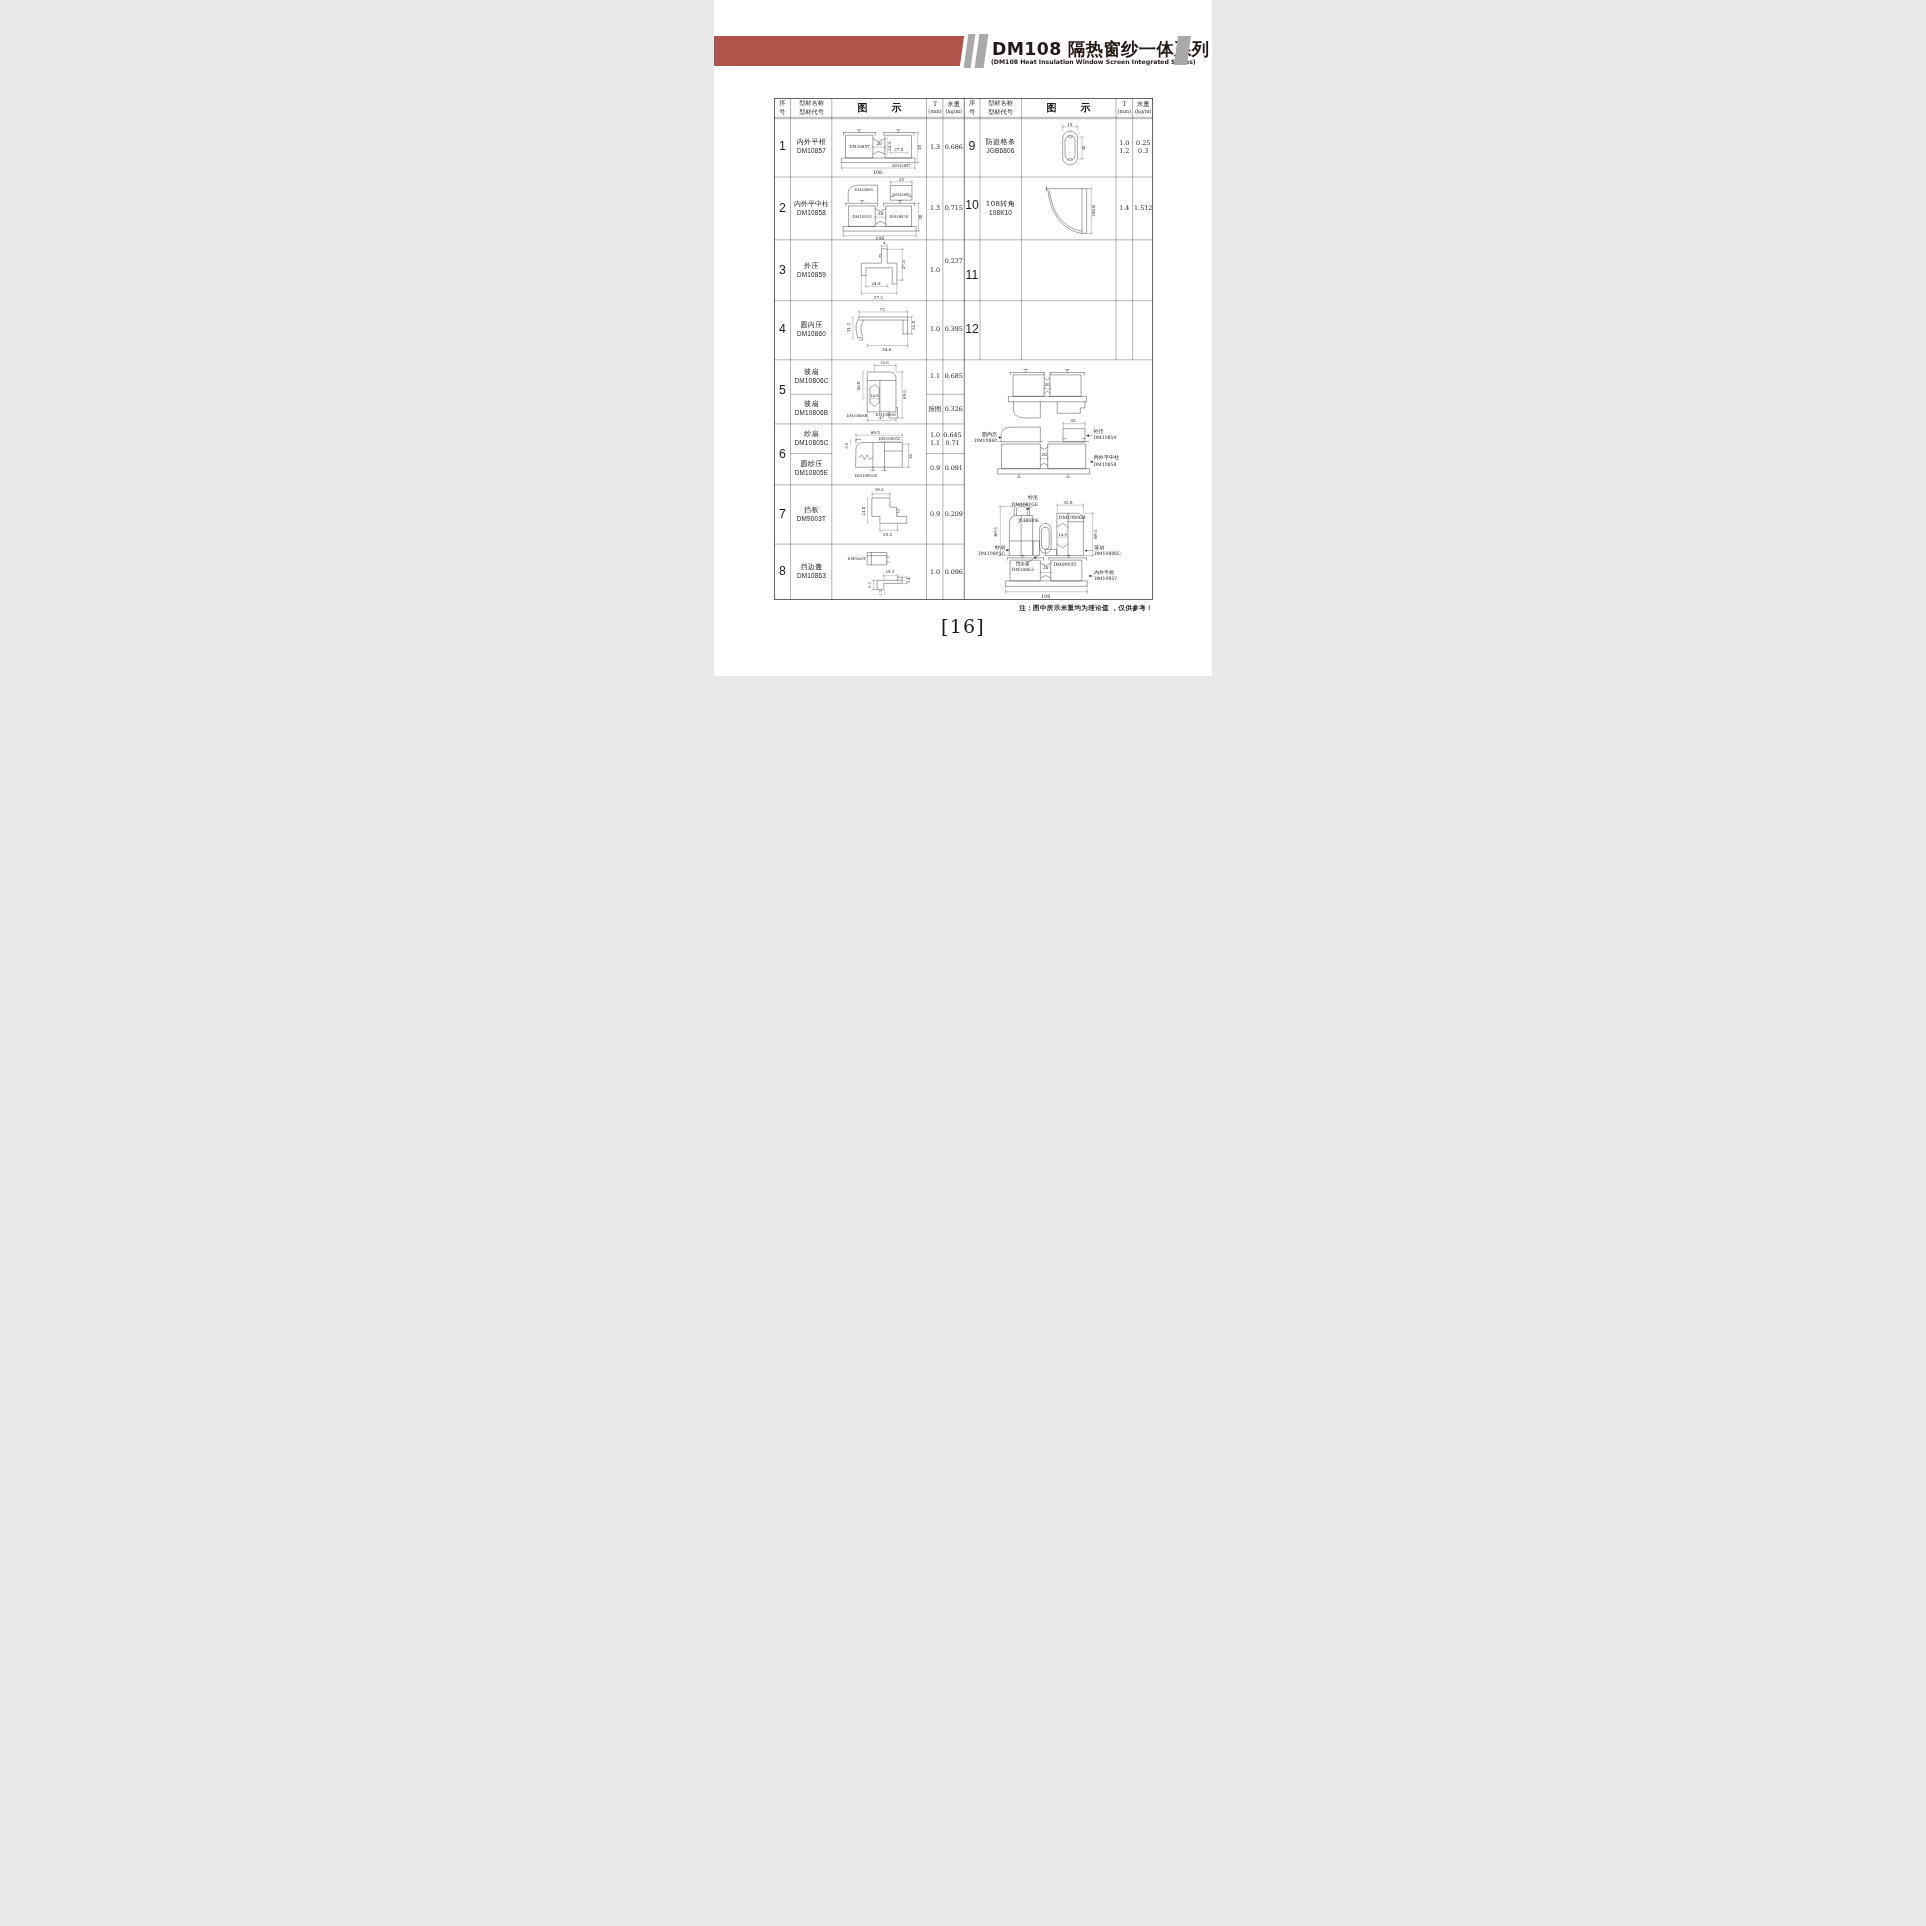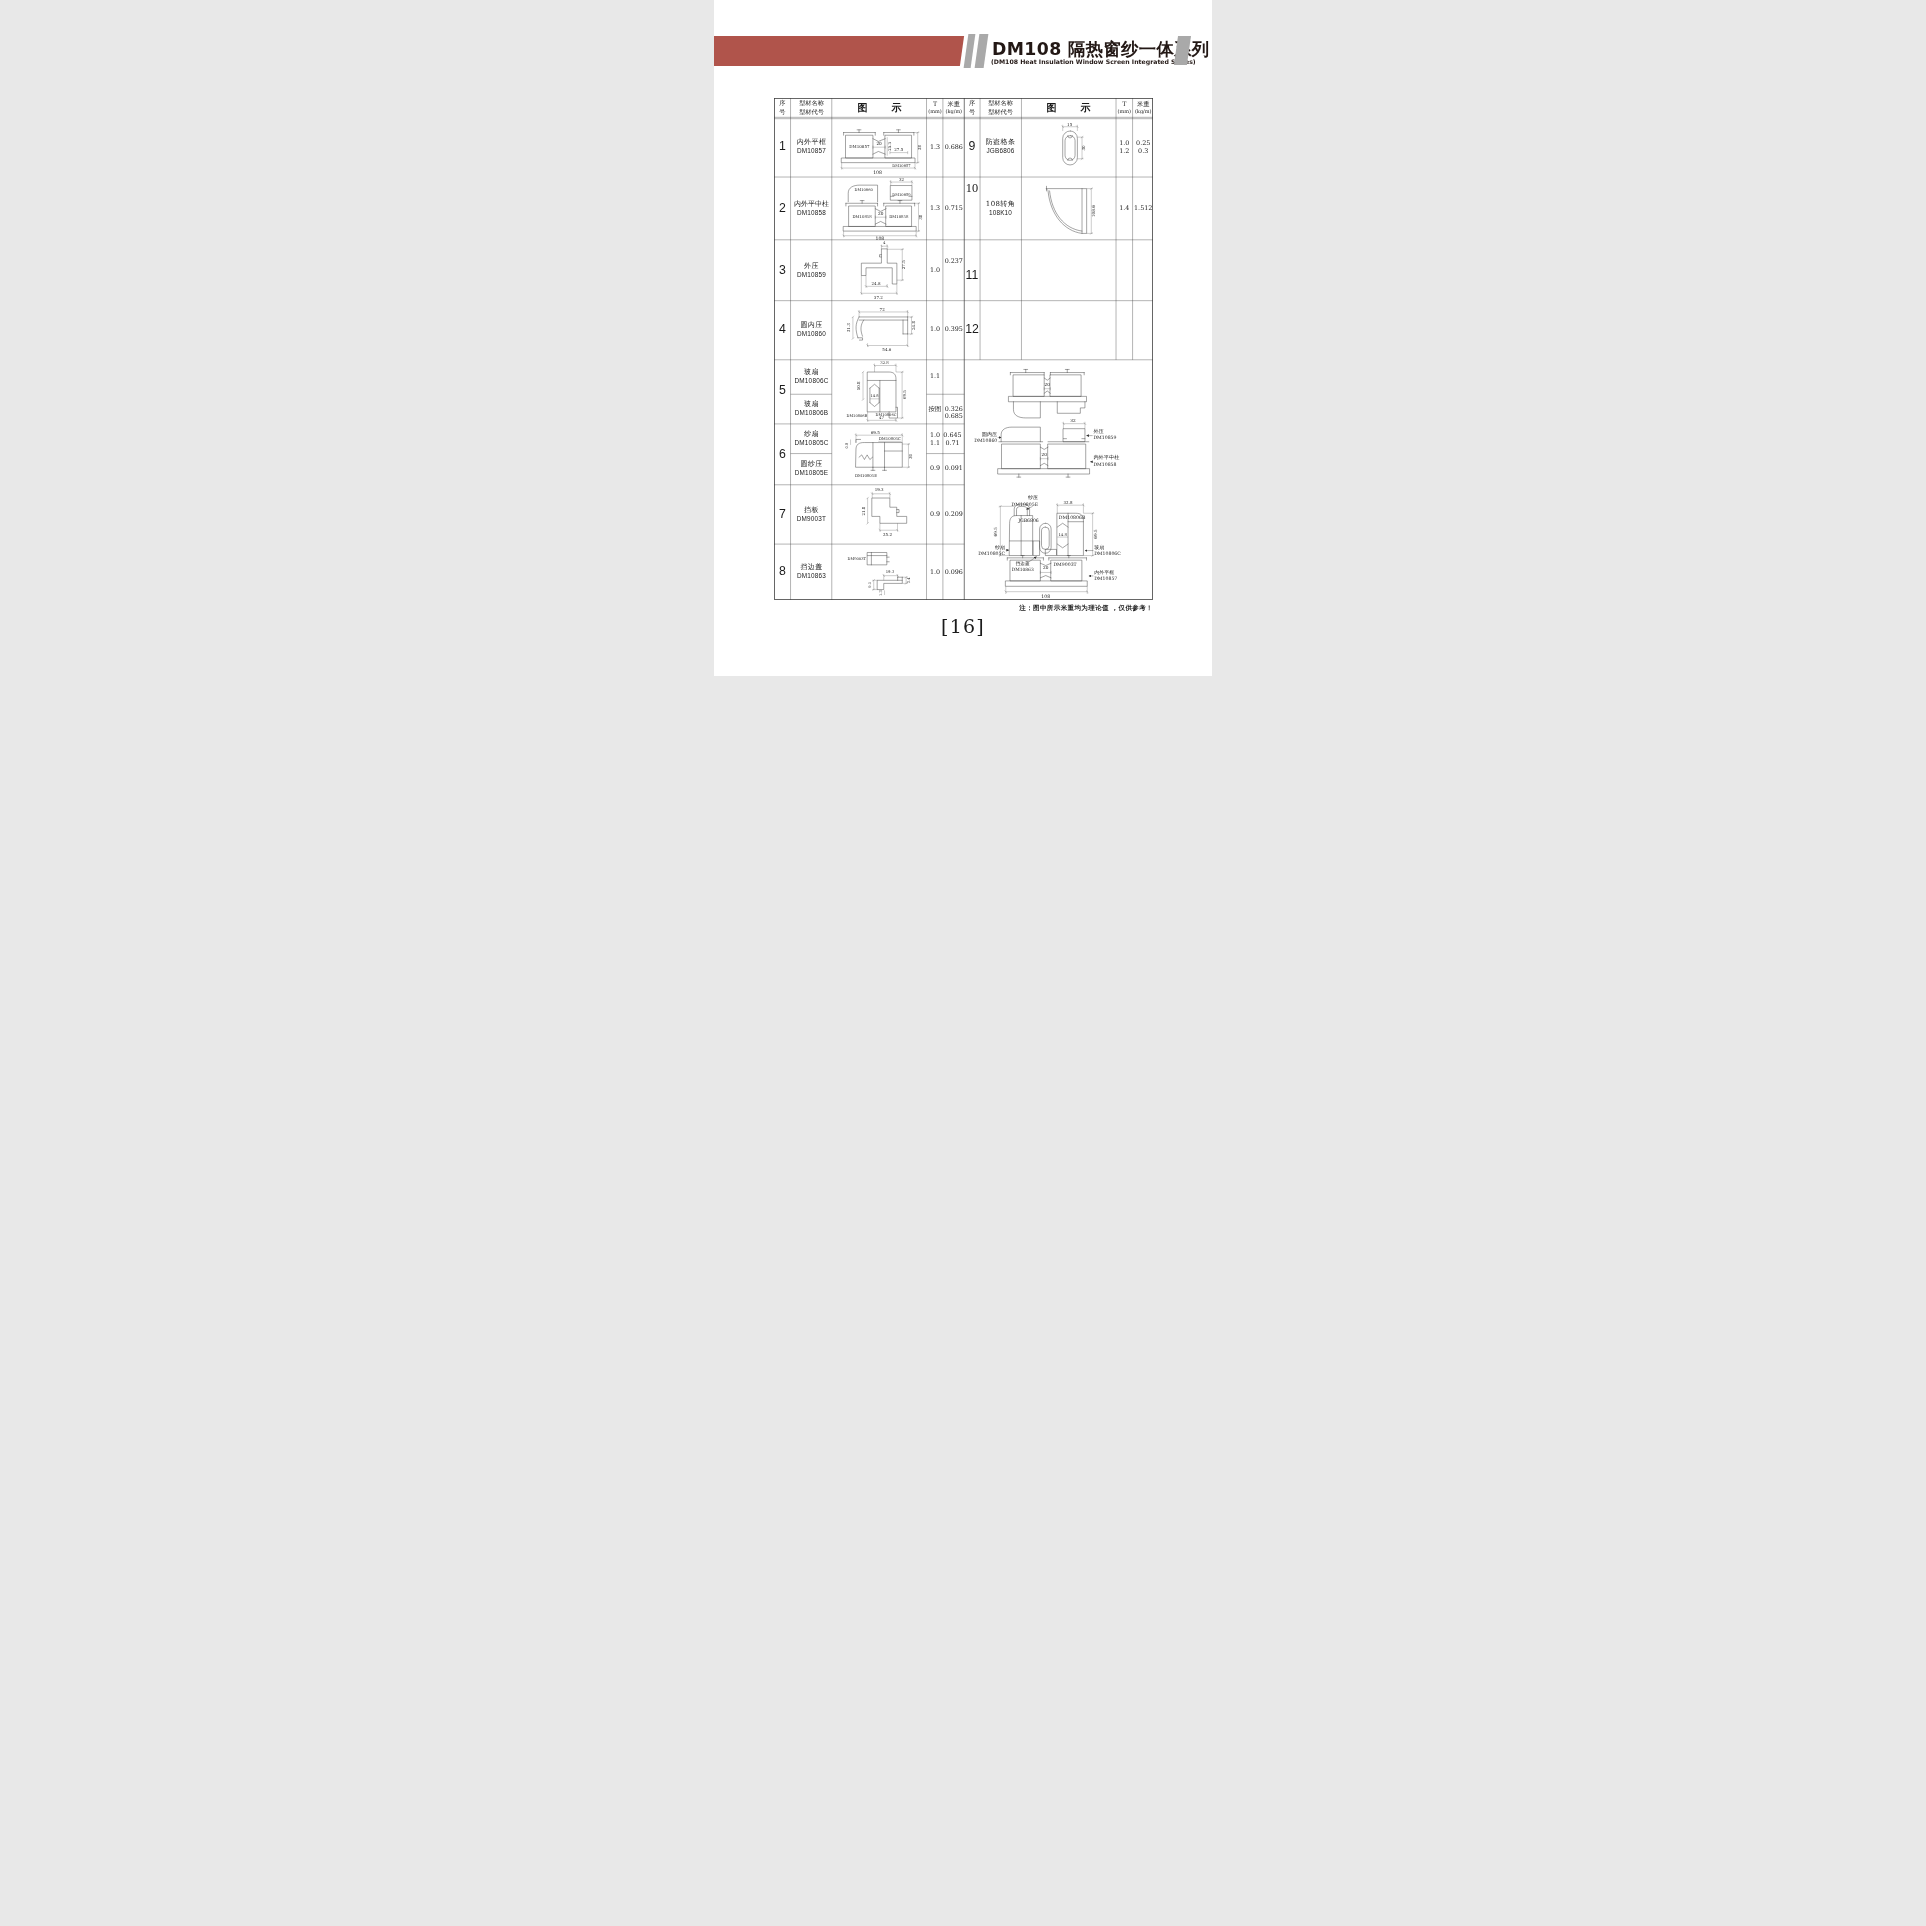--- a/index.html
+++ b/index.html
@@ -128,21 +128,21 @@
   <div class="abs cell rownum" style="left:60px;top:359px;width:16.6px;height:64px;">5</div>
   <div class="abs cell" style="left:77px;top:359px;width:41px;height:35px;">
     <span class="pname">玻扇</span>
     <span class="pcode">DM10806C</span>
   </div>
   <div class="abs cell" style="left:77px;top:394px;width:41px;height:30px;">
     <span class="pname">玻扇</span>
     <span class="pcode">DM10806B</span>
   </div>
   <div class="abs cell val" style="left:213px;top:359px;width:16px;height:35px;">1.1</div>
-  <div class="abs cell val" style="left:229px;top:359px;width:21.6px;height:35px;margin-top:40px;">0.685</div>
+  <div class="abs cell val" style="left:229px;top:359px;width:21.6px;height:35px;">0.685</div>
   <div class="abs cell val" style="left:213px;top:394px;width:16px;height:30px;">按图</div>
   <div class="abs cell val" style="left:229px;top:394px;width:21.6px;height:30px;">0.326</div>
 
   <div class="abs cell rownum" style="left:60px;top:424px;width:16.6px;height:61px;">6</div>
   <div class="abs cell" style="left:77px;top:424px;width:41px;height:30px;">
     <span class="pname">纱扇</span>
     <span class="pcode">DM10805C</span>
   </div>
   <div class="abs cell" style="left:77px;top:453px;width:41px;height:31px;">
     <span class="pname">圆纱压</span>
@@ -182,21 +182,21 @@
   </div>
   <div class="abs cell val" style="left:402px;top:117px;width:16.6px;height:60px;">
     <span>1.0</span>
     <span>1.2</span>
   </div>
   <div class="abs cell val" style="left:419px;top:117px;width:20.4px;height:60px;">
     <span>0.25</span>
     <span>0.3</span>
   </div>
 
-  <div class="abs cell rownum" style="left:250px;top:160px;width:16px;height:58px;font-family:Liberation Serif, serif;">10</div>
+  <div class="abs cell rownum" style="left:250px;top:177px;width:16px;height:58px;">10</div>
   <div class="abs cell" style="left:266px;top:177px;width:41px;height:63px;">
     <span class="pname">108转角</span>
     <span class="pcode">108K10</span>
   </div>
   <div class="abs cell val" style="left:402px;top:177px;width:16.6px;height:63px;">1.4</div>
   <div class="abs cell val" style="left:419px;top:177px;width:20.4px;height:63px;">1.512</div>
 
   <div class="abs cell rownum" style="left:250px;top:240px;width:16px;height:72px;">11</div>
   <div class="abs cell rownum" style="left:250px;top:300px;width:16px;height:59px;">12</div>
 

